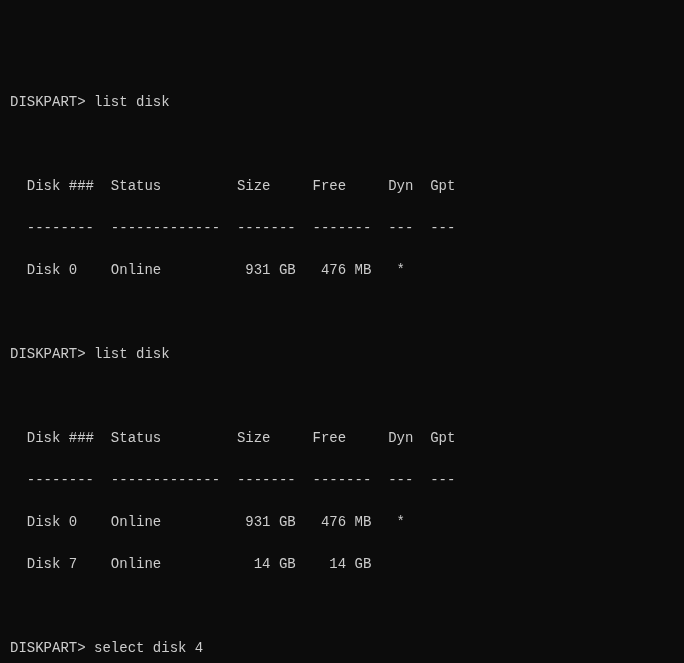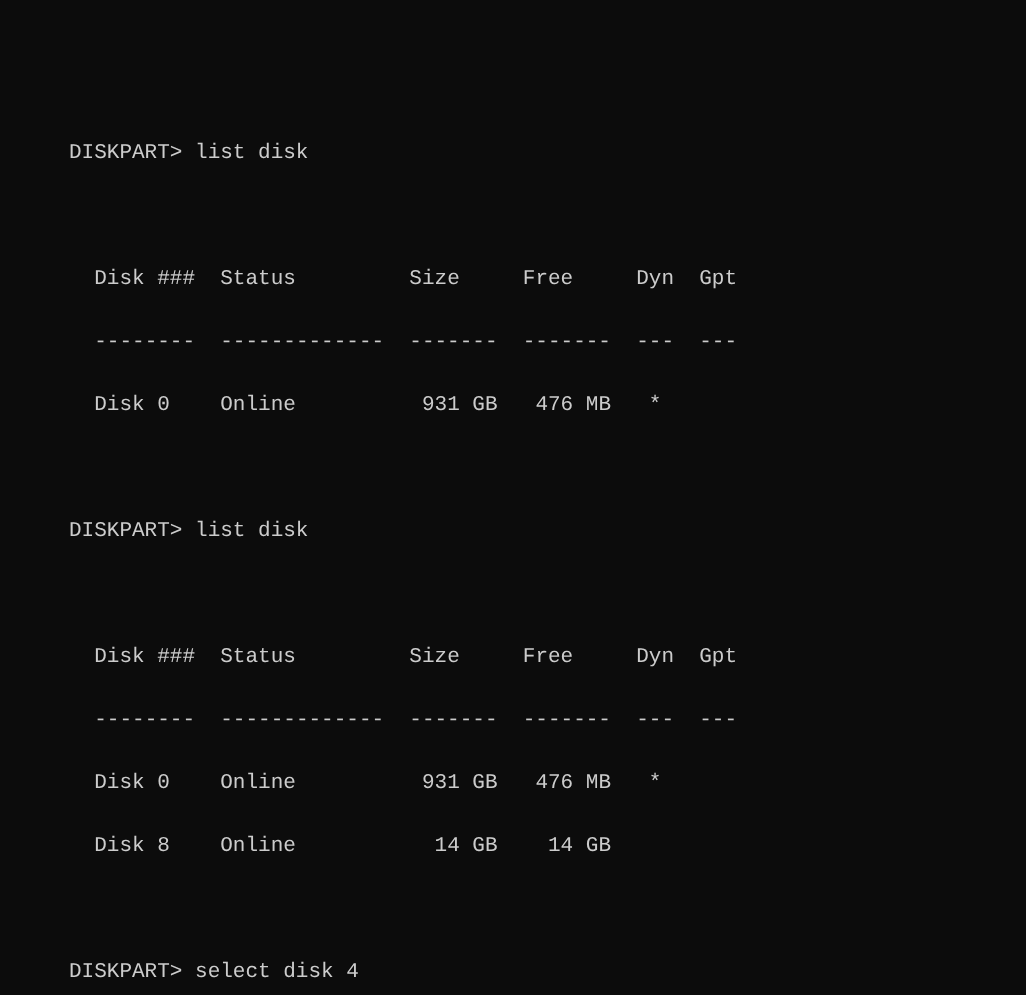--- a/index.html
+++ b/index.html
@@ -14,21 +14,20 @@
       font-size: 14px;
       line-height: 1.5;
       padding: 8px 10px;
       white-space: pre;
       width: 684px;
       height: 663px;
       overflow: hidden;
     }
     .line {
       display: block;
-      margin-left: 36px;
     }
     .prompt {
       display: inline;
     }
     .cmd {
       display: inline;
     }
     .blank {
       height: 1.5em;
     }
@@ -42,21 +41,21 @@
 <span class="line blank"> </span>
 <span class="line">  <span>Disk ###</span>  <span>Status</span>         <span>Size</span>     <span>Free</span>     <span>Dyn</span>  <span>Gpt</span></span>
 <span class="line">  <span>--------</span>  <span>-------------</span>  <span>-------</span>  <span>-------</span>  <span>---</span>  <span>---</span></span>
 <span class="line">  <span>Disk 0</span>    <span>Online</span>          <span>931 GB</span>   <span>476 MB</span>   <span>*</span></span>
 <span class="line blank"> </span>
 <span class="line"><span class="prompt">DISKPART&gt;</span> <span class="cmd">list disk</span></span>
 <span class="line blank"> </span>
 <span class="line">  <span>Disk ###</span>  <span>Status</span>         <span>Size</span>     <span>Free</span>     <span>Dyn</span>  <span>Gpt</span></span>
 <span class="line">  <span>--------</span>  <span>-------------</span>  <span>-------</span>  <span>-------</span>  <span>---</span>  <span>---</span></span>
 <span class="line">  <span>Disk 0</span>    <span>Online</span>          <span>931 GB</span>   <span>476 MB</span>   <span>*</span></span>
-<span class="line">  <span>Disk 8</span>    <span>Online</span>           <span>14 GB</span>    <span>14 GB</span></span>
+<span class="line">  <span>Disk 7</span>    <span>Online</span>           <span>14 GB</span>    <span>14 GB</span></span>
 <span class="line blank"> </span>
 <span class="line"><span class="prompt">DISKPART&gt;</span> <span class="cmd">select disk 4</span></span>
 
 
 
 
 
 
 
 

